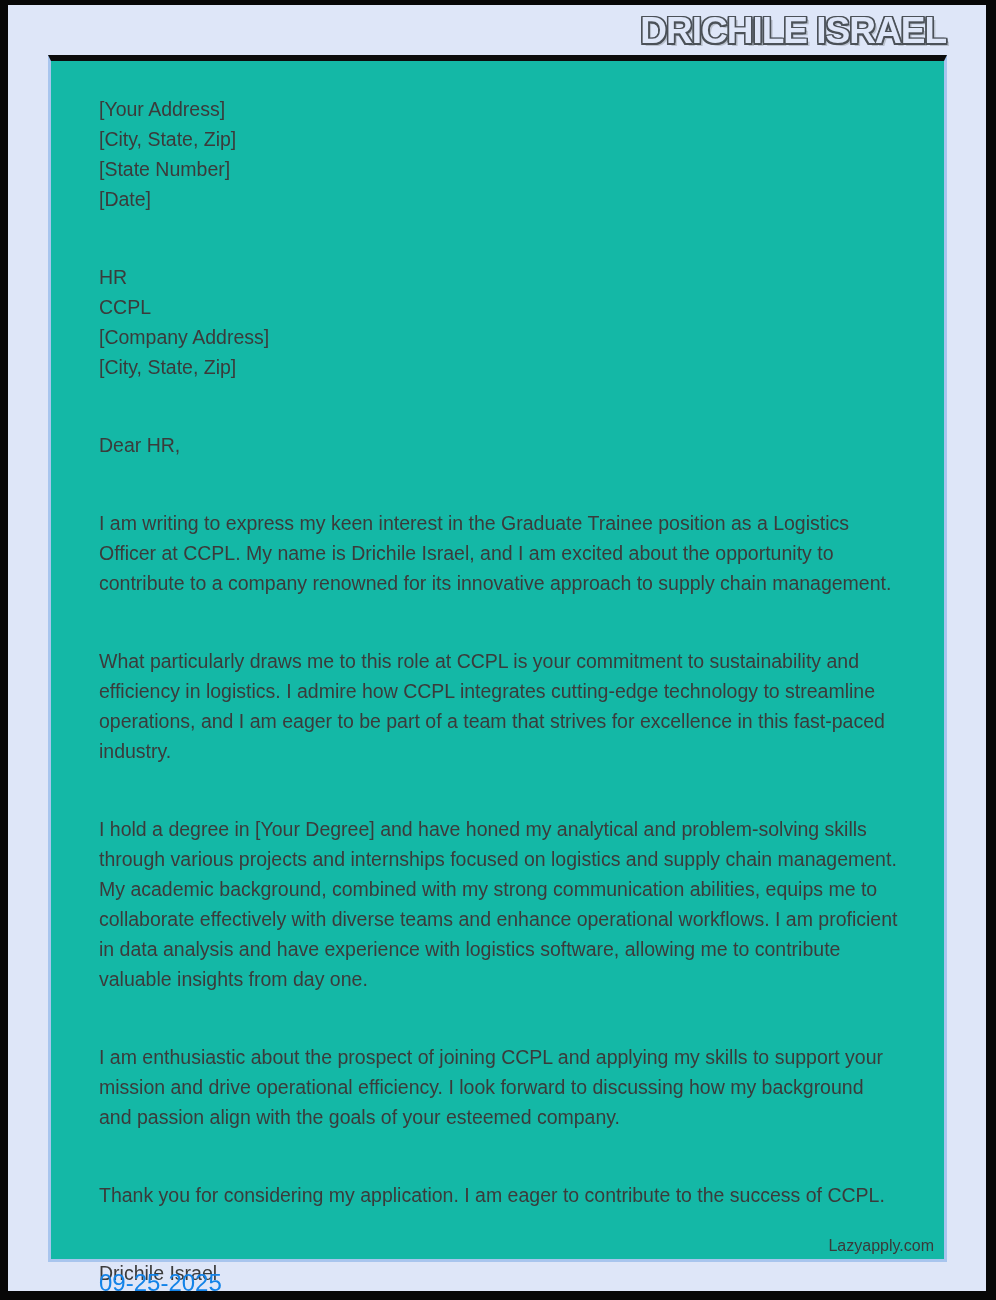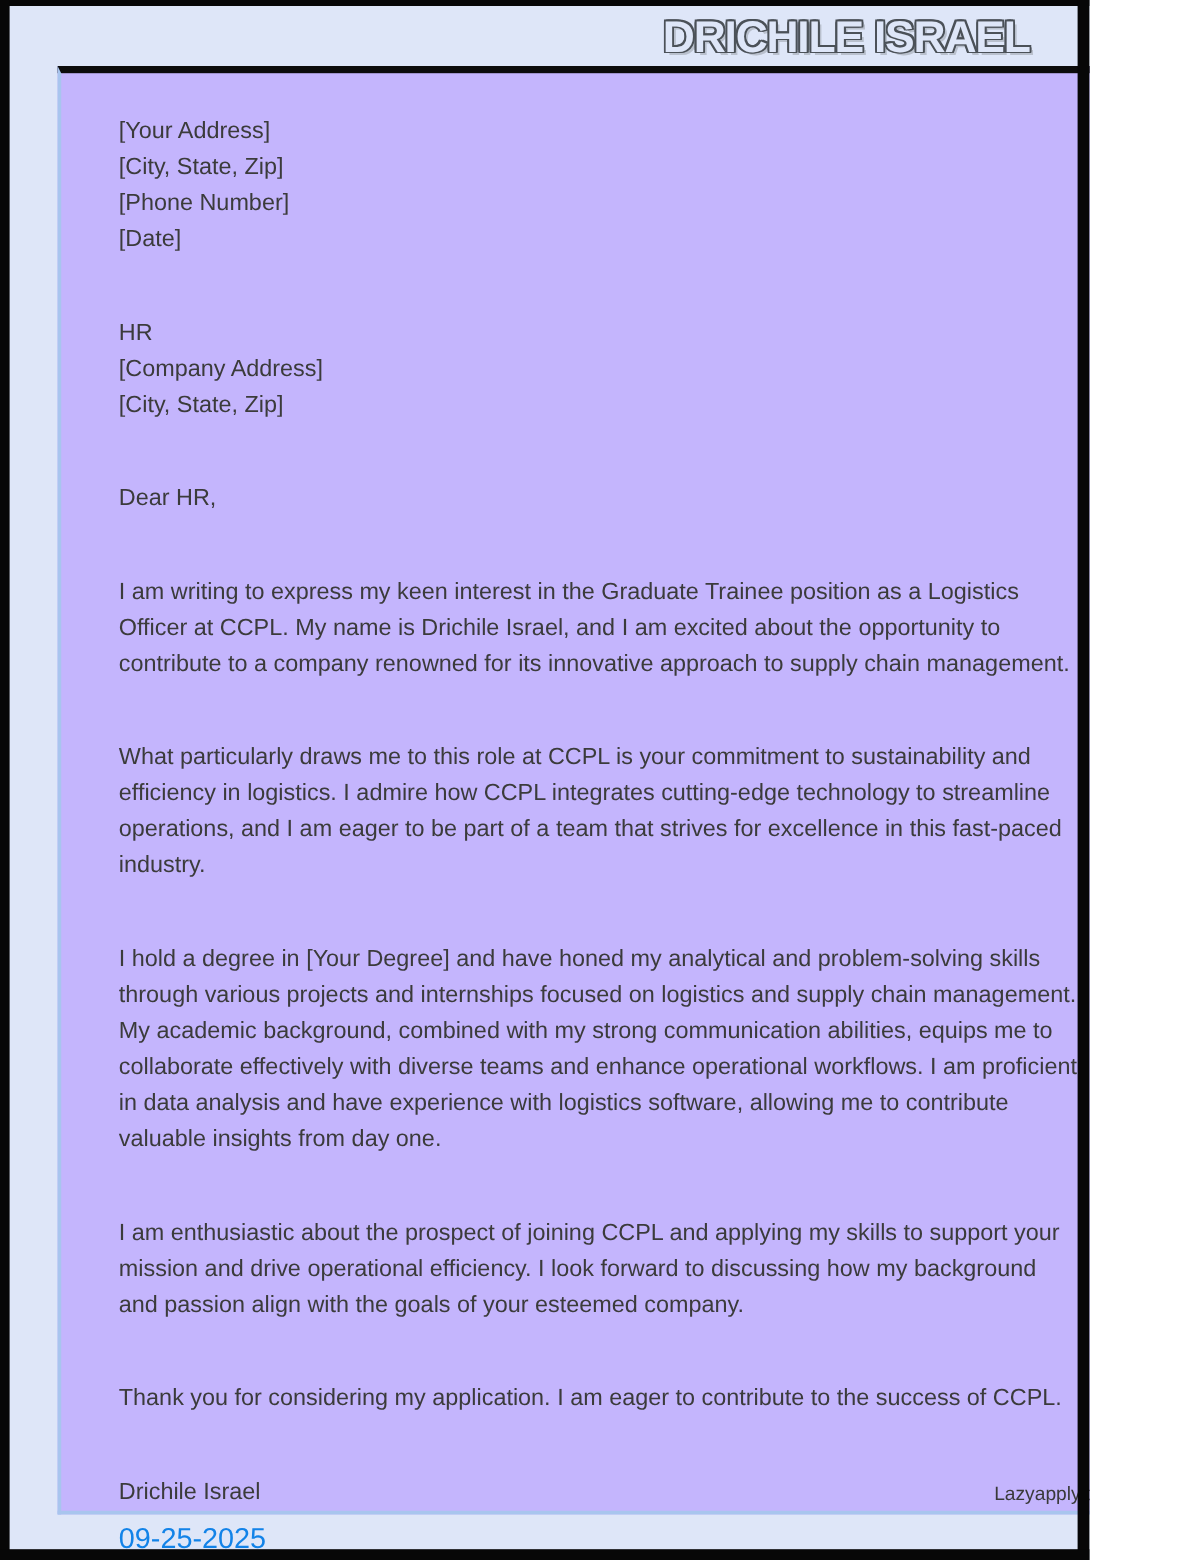--- a/index.html
+++ b/index.html
@@ -1,20 +1,20 @@
 <!DOCTYPE html>
 <html><head>
 <meta charset="utf-8">
 <style>
   * { box-sizing: border-box; }
   html, body { margin: 0; padding: 0; background: #ffffff; }
 
   .page {
     position: relative;
-    width: 908px;
+    width: 996px;
     height: 1300px;
     background: #dee6f8;
     overflow: hidden;
     font-family: "Liberation Sans", "DejaVu Sans", sans-serif;
   }
 
   
   .frame { position: absolute; background: #070707; z-index: 10; }
   .frame-top    { top: 0; left: 0; width: 100%; height: 5px; }
   .frame-left   { top: 0; left: 0; width: 8px;  height: 100%; }
@@ -43,21 +43,21 @@
        3px    3px   0 #b9c0cd;
   }
 
   
   .card {
     position: absolute;
     left: 48px;
     top: 55px;
     width: 899px;
     height: 1207px;
-    background: #c4b5fd;
+    background: #14b8a6;
     border: 3px solid #a8c5ee;
     border-top: 6px solid #0c0c0c;
     padding: 33px 45px 0 48px;
     font-size: 19.5px;
     line-height: 30px;
     color: #3b3b3b;
   }
   .card .block { margin: 0; }
   .card .block + .block { margin-top: 48px; }
   .card p.block { margin-bottom: 0; }
@@ -95,26 +95,27 @@
   <div class="frame frame-right"></div>
   <div class="frame frame-bottom"></div>
 
   <div class="header-name">DRICHILE ISRAEL</div>
 
   <div class="card">
 
     <div class="block">
       <div class="line">[Your Address]</div>
       <div class="line">[City, State, Zip]</div>
-      <div class="line">[Phone Number]</div>
+      <div class="line">[State Number]</div>
       <div class="line">[Date]</div>
     </div>
 
     <div class="block">
       <div class="line">HR</div>
+      <div class="line">CCPL</div>
       <div class="line">[Company Address]</div>
       <div class="line">[City, State, Zip]</div>
     </div>
 
     <div class="block line">Dear HR,</div>
 
     <p class="block">I am writing to express my keen interest in the Graduate Trainee position as a Logistics Officer at CCPL. My name is Drichile Israel, and I am excited about the opportunity to contribute to a company renowned for its innovative approach to supply chain management.</p>
     <p class="block">What particularly draws me to this role at CCPL is your commitment to sustainability and efficiency in logistics. I admire how CCPL integrates cutting-edge technology to streamline operations, and I am eager to be part of a team that strives for excellence in this fast-paced industry.</p>
     <p class="block">I hold a degree in [Your Degree] and have honed my analytical and problem-solving skills through various projects and internships focused on logistics and supply chain management. My academic background, combined with my strong communication abilities, equips me to collaborate effectively with diverse teams and enhance operational workflows. I am proficient in data analysis and have experience with logistics software, allowing me to contribute valuable insights from day one.</p>
     <p class="block">I am enthusiastic about the prospect of joining CCPL and applying my skills to support your mission and drive operational efficiency. I look forward to discussing how my background and passion align with the goals of your esteemed company.</p>

